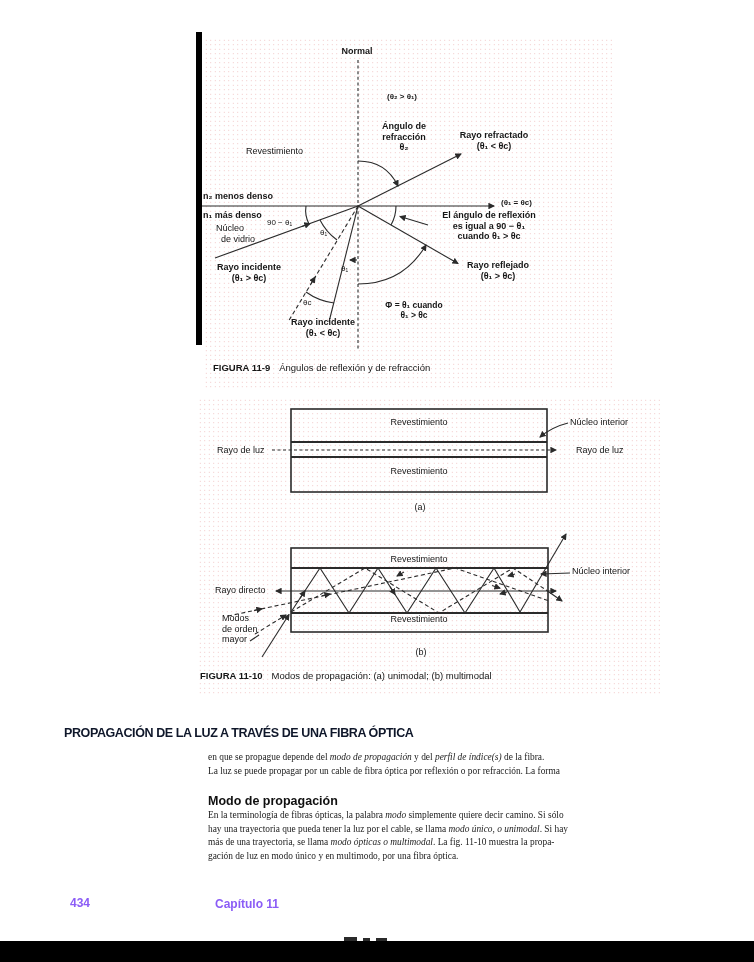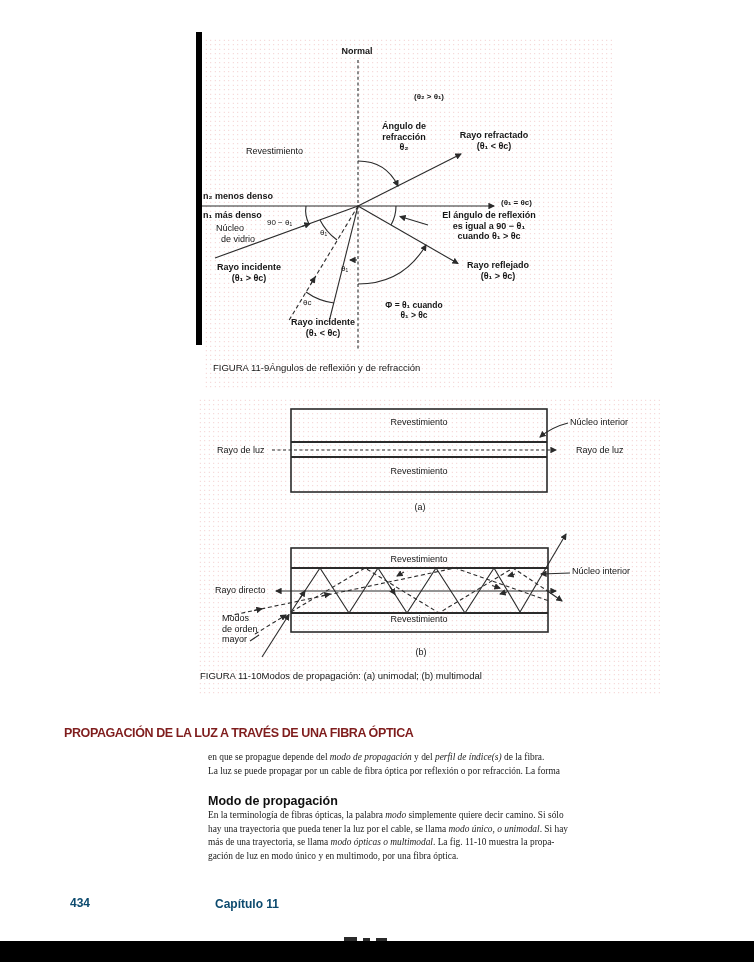--- a/index.html
+++ b/index.html
@@ -9,27 +9,27 @@
             background-size:4.5px 4.5px;}
   .scanbar{position:absolute;background:#000;}
   .fig-svg{position:absolute;left:0;top:0;pointer-events:none;}
   .fl{position:absolute;white-space:pre-line;line-height:1.18;color:#161616;}
   .b{font-weight:bold;}
   .c{text-align:center;transform:translateX(-50%);}
   .s8{font-size:8px;}
   .s85{font-size:8.5px;margin-top:20px;}
   .s9{font-size:9px;}
   .cap{position:absolute;font-size:9.5px;color:#161616;}
-  .cap .tag{font-weight:normal;margin-right:0;}
-  .headline{position:absolute;font-weight:bold;font-size:12.5px;letter-spacing:-0.4px;color:#7f1d1d;}
+  .cap .tag{font-weight:bold;margin-right:9px;}
+  .headline{position:absolute;font-weight:bold;font-size:12.5px;letter-spacing:-0.4px;color:#0f172a;}
   .subhead{position:absolute;font-weight:bold;font-size:12.5px;color:#101010;}
   .bodytext{position:absolute;font-family:"Liberation Serif","DejaVu Serif",serif;
             font-size:9.4px;line-height:13.7px;color:#1b1b1b;}
   .bodytext .ln{white-space:nowrap;}
-  .pgnum{position:absolute;font-weight:bold;font-size:12px;color:#0c4a6e;}
+  .pgnum{position:absolute;font-weight:bold;font-size:12px;color:#8b5cf6;}
 </style>
 </head>
 <body>
 
 <div class="page">
 
   <div class="halftone" style="left:204px;top:38px;width:410px;height:350px;"></div>
   <div class="halftone" style="left:198px;top:398px;width:462px;height:296px;"></div>
 
   <div class="scanbar" style="left:196px;top:32px;width:5.5px;height:313px;"></div>
@@ -94,21 +94,21 @@
       <line x1="300" y1="598.4" x2="305" y2="590.8" marker-end="url(#ah)"></line>
       <line x1="390" y1="586.6" x2="395" y2="594.3" marker-end="url(#ah)"></line>
       <line x1="262" y1="657" x2="289" y2="614.5" marker-end="url(#ah)"></line>
       <line x1="255" y1="634" x2="286" y2="615" stroke-dasharray="4 2.8" marker-end="url(#ah)"></line>
       <line x1="250" y1="641" x2="259" y2="635"></line>
       <line x1="570" y1="573" x2="541" y2="574" marker-end="url(#ah)"></line>
     </g>
   </svg>
 
   <div class="fl b c s9" style="left:357px;top:46px;">Normal</div>
-  <div class="fl b s8" style="left:414px;top:92px;">(θ₂ &gt; θ₁)</div>
+  <div class="fl b s8" style="left:387px;top:92px;">(θ₂ &gt; θ₁)</div>
   <div class="fl b c s9" style="left:404px;top:121px;">Ángulo de
 refracción
 θ₂</div>
   <div class="fl b c s9" style="left:494px;top:130px;">Rayo refractado
 (θ₁ &lt; θc)</div>
   <div class="fl s9" style="left:246px;top:146px;">Revestimiento</div>
   <div class="fl b s9" style="left:203px;top:191px;">n₂ menos denso</div>
   <div class="fl b s9" style="left:203px;top:210px;">n₁ más denso</div>
   <div class="fl s9" style="left:216px;top:223px;">Núcleo
 &nbsp;&nbsp;de vidrio</div>

